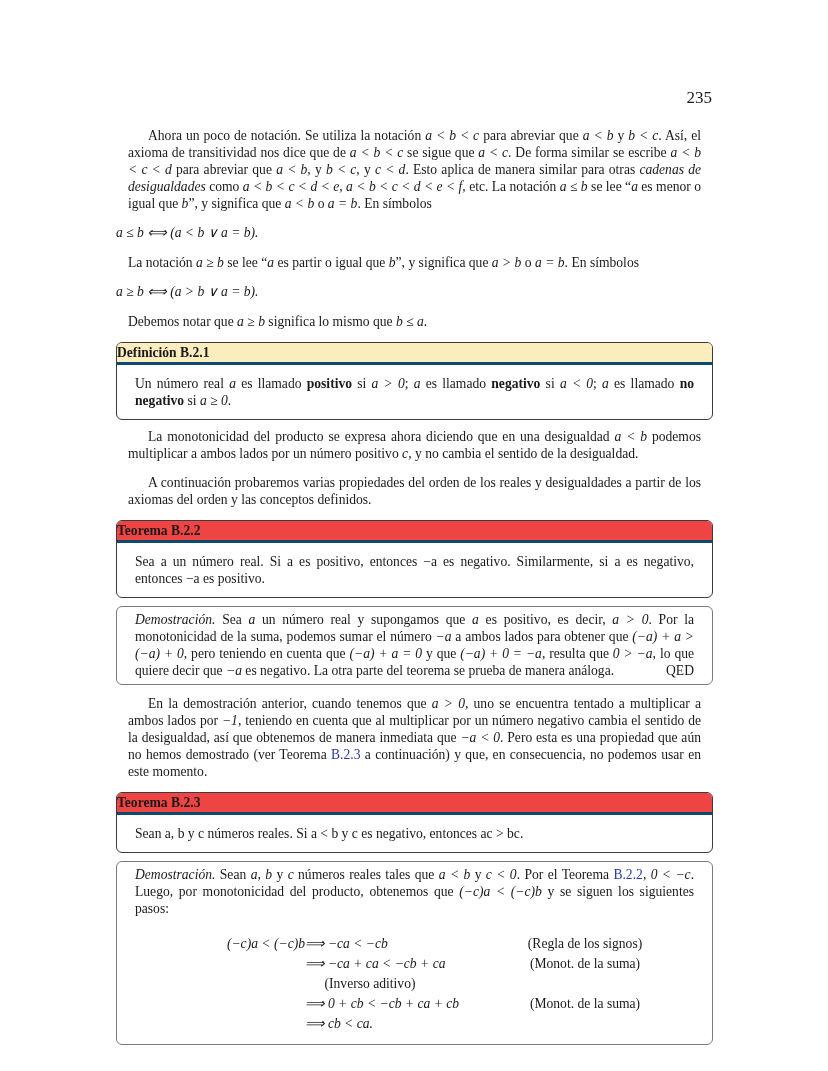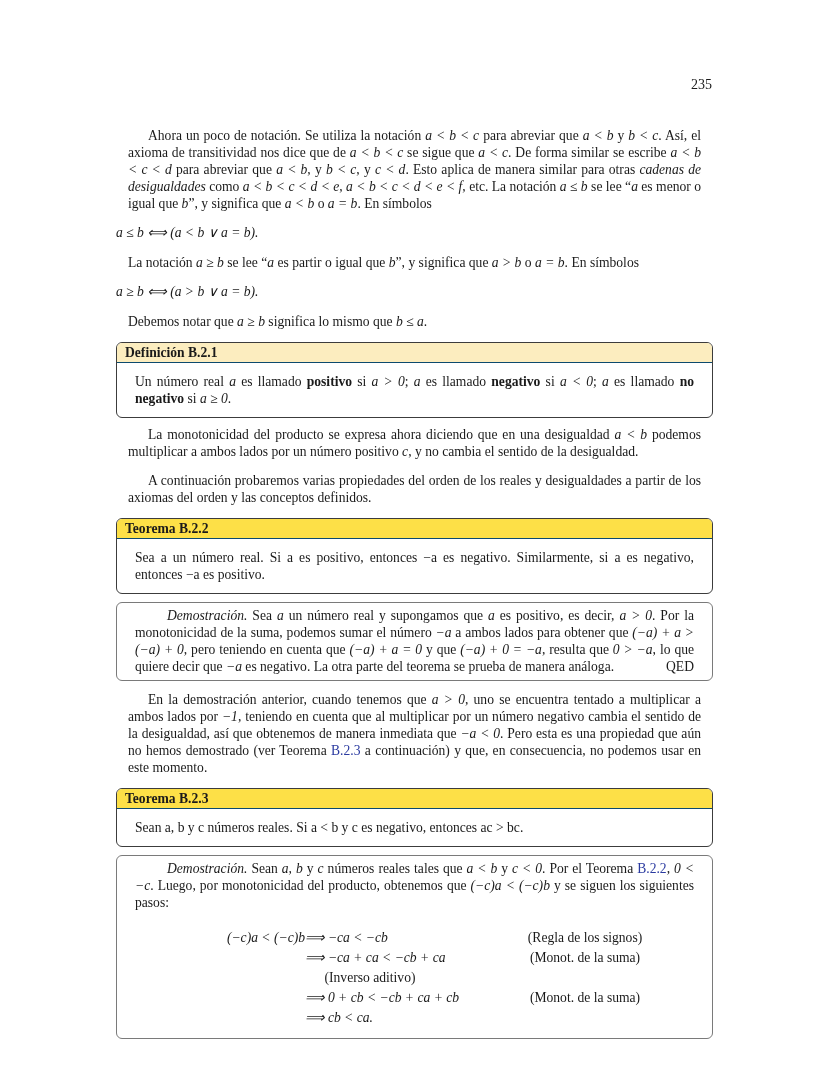--- a/index.html
+++ b/index.html
@@ -2,51 +2,51 @@
 <html><head>
 <meta charset="utf-8">
 <style>
   html, body { margin: 0; padding: 0; background: #ffffff; }
   body {
     width: 828px; height: 1071px; position: relative; overflow: hidden;
     font-family: "DejaVu Serif", "Liberation Serif", serif;
     color: #1a1a1a;
   }
   .page-number {
-    position: absolute; top: 77px; right: 116px;
-    font-size: 14px; font-family: "Liberation Serif", serif;
+    position: absolute; top: 88px; right: 116px;
+    font-size: 17px; font-family: "Liberation Serif", serif;
   }
   .content {
     position: absolute; left: 116px; top: 115px; width: 597px;
     font-family: "Liberation Serif", serif;
     font-size: 13.6px; line-height: 17px; text-align: justify;
   }
   p { margin: 12px; }
   .indent { text-indent: 20px; }
   .m { font-style: italic; }
   .eq {
     margin: 8px 0 8px 0; line-height: 18px;
   }
   .box {
     border: 1.3px solid #3c3c3c; border-radius: 6px; overflow: hidden;
     margin-top: 3px;
   }
   .box-head {
-    font-weight: bold; padding: 1px 18px 1px 8px; border-bottom: 1px solid #0c4a6e;
+    font-weight: bold; padding: 1px 18px 1px 0; border-bottom: 3px solid #0c4a6e;
     font-size: 13.6px; line-height: 17px;
   }
   .box-head.def { background: #fcedbf; }
-  .box-head.thm { background: #fde047; }
+  .box-head.thm { background: #ef4444; }
   .box-body { padding: 10px 18px 10px 18px; }
   .box-body.it { }
   .proof {
     border: 1px solid #7a7a7a; border-radius: 6px;
     padding: 4px 18px 5px 18px; margin-top: 8px;
   }
-  .proof .label { font-style: italic; margin-left: 32px; }
+  .proof .label { font-style: italic; }
   .link { color: #2a3aa0; }
   .steps { margin: 18px 0 4px 0; }
   .step-row {
     display: flex; align-items: baseline; height: 20px;
   }
   .step-lhs { width: 170px; text-align: right; padding-right: 0; }
   .step-rhs { width: 215px; }
   .step-just { width: 130px; text-align: center; }
 </style>
 </head>

